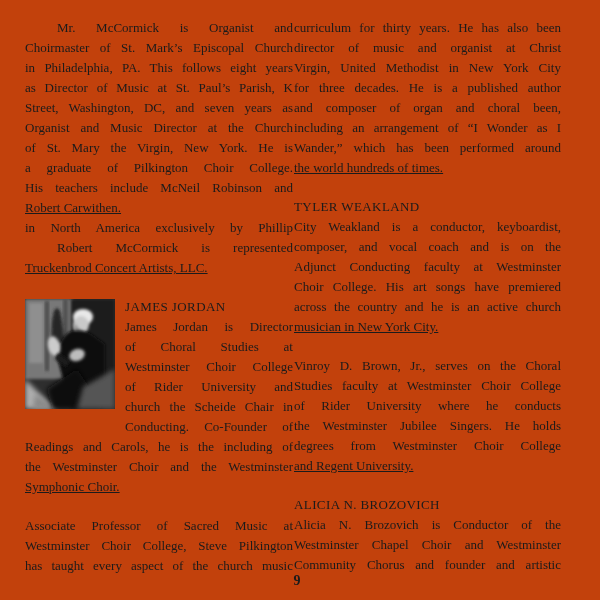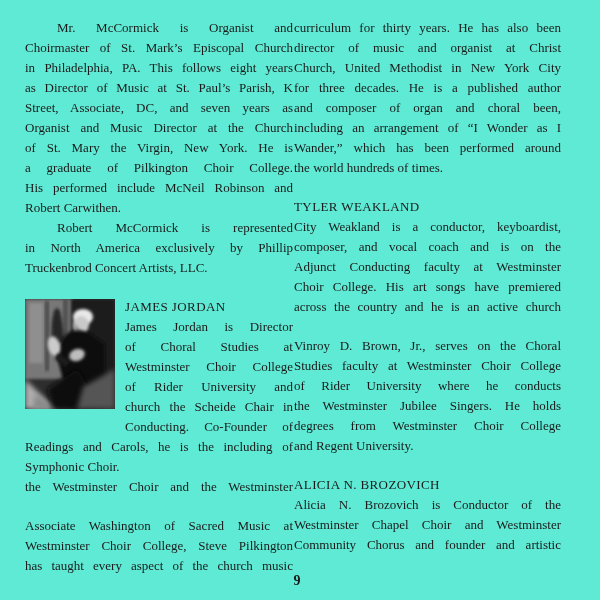--- a/index.html
+++ b/index.html
@@ -1,38 +1,38 @@
 <!DOCTYPE html>
 <html><head>
 <meta charset="utf-8">
 <style>
   html,body{margin:0;padding:0;background:#e8e8e8;}
   .page{
     position:relative;
     width:600px;height:600px;
-    background:#5eead4;
+    background:#c2410c;
     font-family:"Liberation Serif", serif;
     color:#1b1b1b;
     font-size:13px;
     line-height:20px;
     overflow:hidden;
     margin:0 auto;
   }
   .col{position:absolute;top:18px;}
   .col-left{left:25px;width:268px;}
   .col-right{left:294px;width:267px;}
   .block{overflow:visible;}
   .block.gap{margin-top:19px;}
   .heading{letter-spacing:0.4px;white-space:nowrap;}
   .line{
     text-align:justify;
     text-align-last:justify;
     white-space:nowrap;
   }
-  .line.end{text-align-last:left;}
+  .line.end{text-align-last:left;text-decoration:underline;}
   .line.indent{text-indent:32px;}
   .photo-float{
     float:left;
     width:100px;height:124px;
   }
   .photo{
     width:90px;height:110px;
     margin-top:2px;
     display:block;
   }
@@ -47,30 +47,30 @@
 </head>
 <body>
 
 <div class="page">
   <div class="col col-left">
       <div class="block">
         <div class="line indent">Mr. McCormick is Organist and</div>
         <div class="line">Choirmaster of St. Mark’s Episcopal Church</div>
         <div class="line">in Philadelphia, PA. This follows eight years</div>
         <div class="line">as Director of Music at St. Paul’s Parish, K</div>
-        <div class="line">Street, Associate, DC, and seven years as</div>
+        <div class="line">Street, Washington, DC, and seven years as</div>
         <div class="line">Organist and Music Director at the Church</div>
         <div class="line">of St. Mary the Virgin, New York. He is</div>
         <div class="line">a graduate of Pilkington Choir College.</div>
-        <div class="line">His performed include McNeil Robinson and</div>
+        <div class="line">His teachers include McNeil Robinson and</div>
         <div class="line end">Robert Carwithen.</div>
       </div>
       <div class="block">
+        <div class="line">in North America exclusively by Phillip</div>
         <div class="line indent">Robert McCormick is represented</div>
-        <div class="line">in North America exclusively by Phillip</div>
         <div class="line end">Truckenbrod Concert Artists, LLC.</div>
       </div>
       <div class="block gap">
   <div class="photo-float">
     <svg class="photo" viewBox="0 0 90 110" preserveAspectRatio="none" xmlns="http://www.w3.org/2000/svg">
       <defs>
         <filter id="b1" x="-20%" y="-20%" width="140%" height="140%">
                 <feGaussianBlur stdDeviation="1.4"></feGaussianBlur>
               </filter>
         <filter id="b2" x="-30%" y="-30%" width="160%" height="160%">
@@ -106,47 +106,48 @@
     </svg>
   </div>
 <div class="heading">JAMES JORDAN</div>
         <div class="line">James Jordan is Director</div>
         <div class="line">of Choral Studies at</div>
         <div class="line">Westminster Choir College</div>
         <div class="line">of Rider University and</div>
         <div class="line">church the Scheide Chair in</div>
         <div class="line">Conducting. Co-Founder of</div>
         <div class="line">Readings and Carols, he is the including of</div>
+        <div class="line">the Westminster Choir and the Westminster</div>
         <div class="line end">Symphonic Choir.</div>
-        <div class="line">the Westminster Choir and the Westminster</div>
       </div>
       <div class="block gap">
-        <div class="line">Associate Washington of Sacred Music at</div>
+        <div class="line">Associate Professor of Sacred Music at</div>
         <div class="line">Westminster Choir College, Steve Pilkington</div>
         <div class="line">has taught every aspect of the church music</div>
       </div>
     </div>
   <div class="col col-right">
       <div class="block">
         <div class="line">curriculum for thirty years. He has also been</div>
         <div class="line">director of music and organist at Christ</div>
-        <div class="line">Church, United Methodist in New York City</div>
+        <div class="line">Virgin, United Methodist in New York City</div>
         <div class="line">for three decades. He is a published author</div>
         <div class="line">and composer of organ and choral been,</div>
         <div class="line">including an arrangement of “I Wonder as I</div>
         <div class="line">Wander,” which has been performed around</div>
         <div class="line end">the world hundreds of times.</div>
       </div>
       <div class="block gap">
         <div class="heading">TYLER WEAKLAND</div>
         <div class="line">City Weakland is a conductor, keyboardist,</div>
         <div class="line">composer, and vocal coach and is on the</div>
         <div class="line">Adjunct Conducting faculty at Westminster</div>
         <div class="line">Choir College. His art songs have premiered</div>
         <div class="line">across the country and he is an active church</div>
+        <div class="line end">musician in New York City.</div>
       </div>
       <div class="block gap">
         <div class="line">Vinroy D. Brown, Jr., serves on the Choral</div>
         <div class="line">Studies faculty at Westminster Choir College</div>
         <div class="line">of Rider University where he conducts</div>
         <div class="line">the Westminster Jubilee Singers. He holds</div>
         <div class="line">degrees from Westminster Choir College</div>
         <div class="line end">and Regent University.</div>
       </div>
       <div class="block gap">

